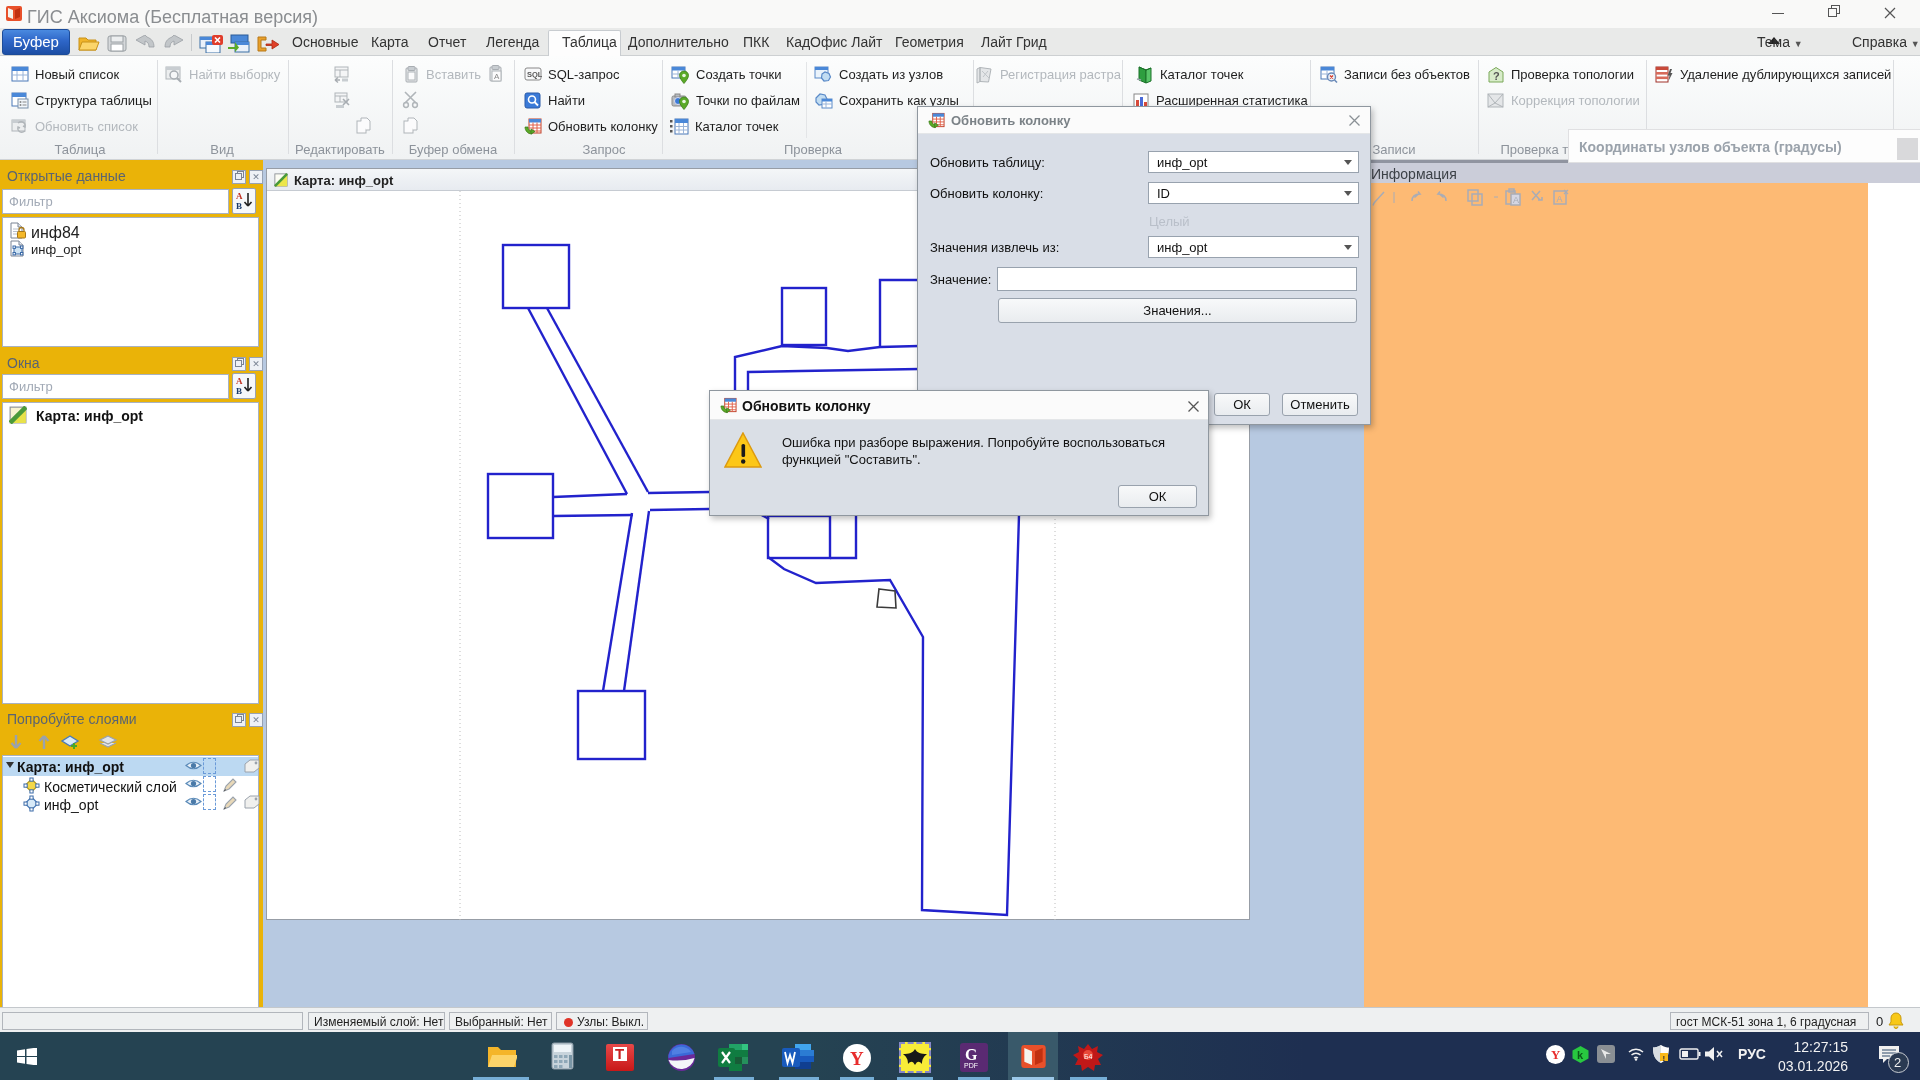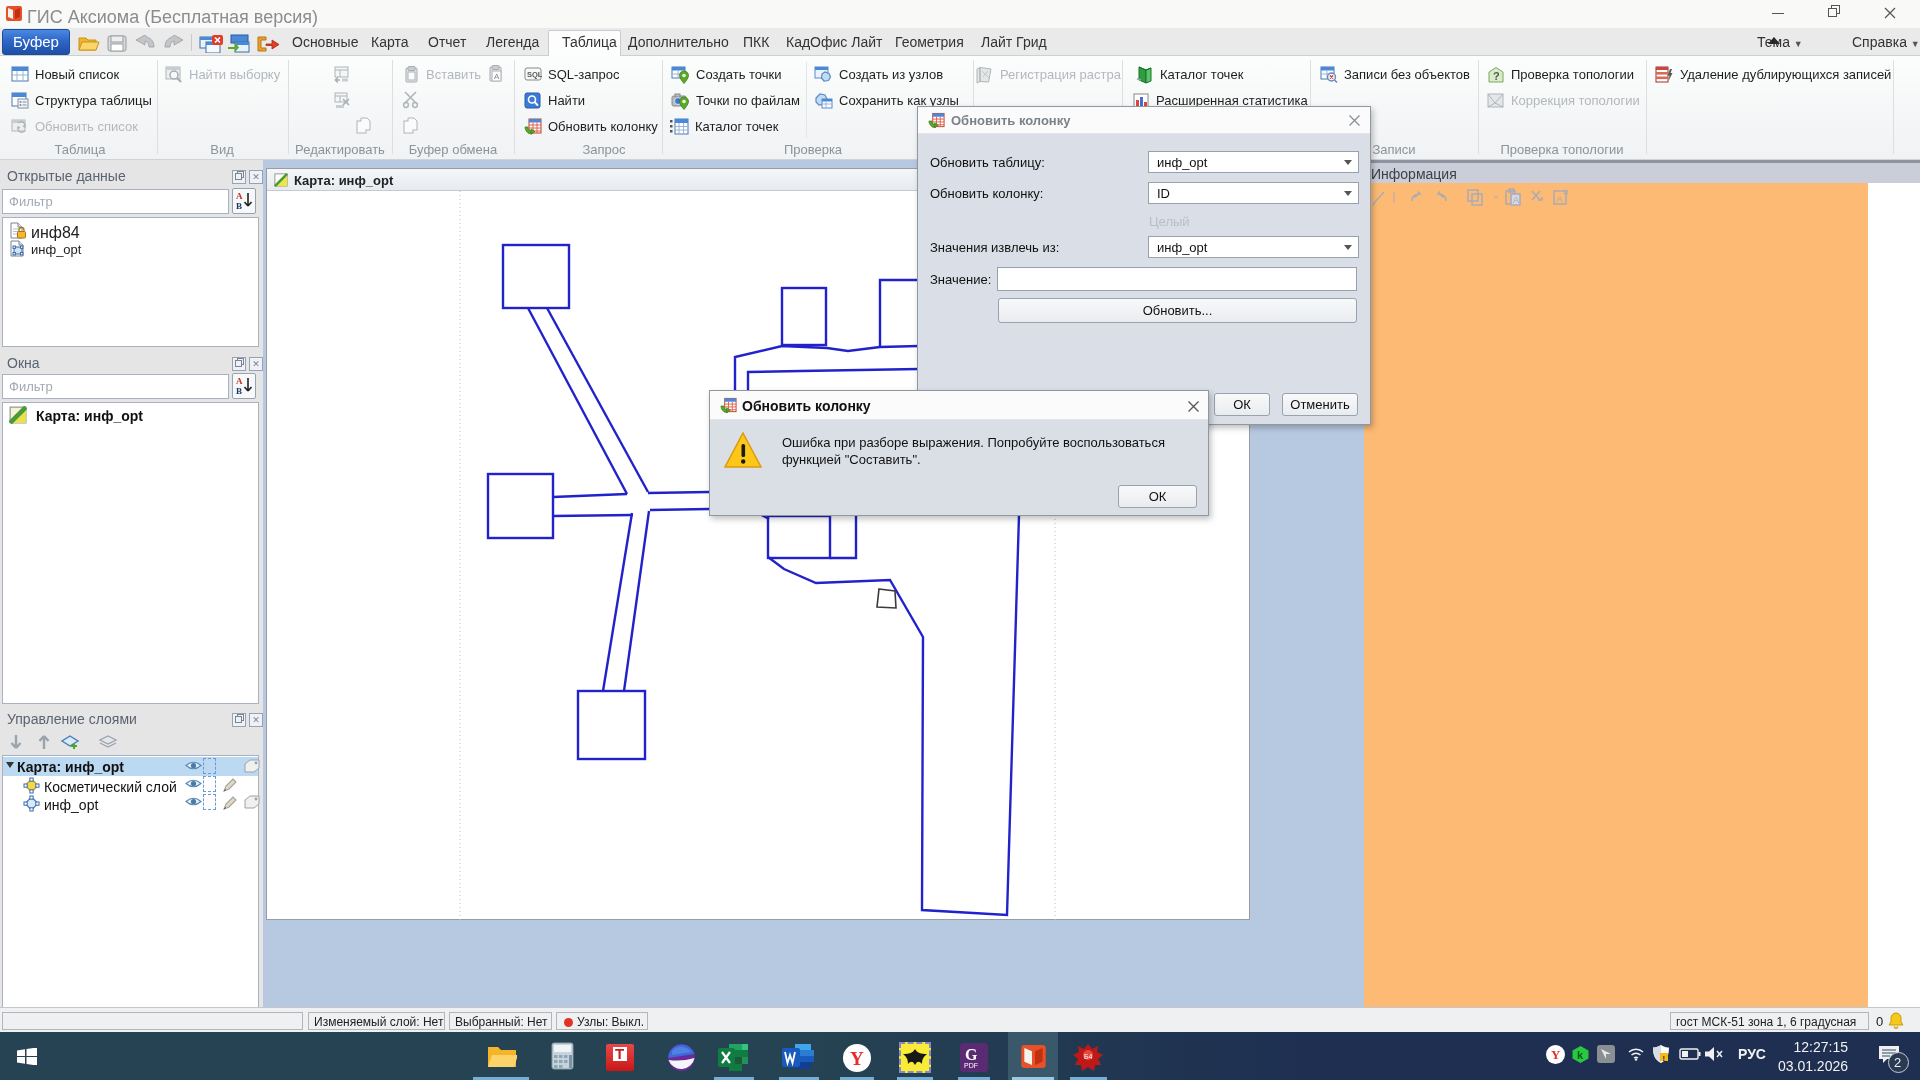--- a/index.html
+++ b/index.html
@@ -9,21 +9,21 @@
 .tb{position:absolute;left:0;top:0;width:1920px;height:28px;background:#f9f9f8}
 .menurow{position:absolute;left:0;top:28px;width:1920px;height:28px;background:#e9eae9;border-bottom:1px solid #cdd0d2}
 .ribbon{position:absolute;left:0;top:56px;width:1920px;height:104px;background:linear-gradient(#fcfdfd,#f0f2f3);border-bottom:1px solid #d0d3d6}
 .sep{position:absolute;top:4px;height:94px;width:1px;background:#dcdee1}
 .sep2{position:absolute;top:6px;height:76px;width:1px;background:#e3e5e7}
 .rb{position:absolute;height:19px;display:flex;align-items:center;font-size:13px;color:#1e1e1e;white-space:nowrap}
 .rb svg{margin-right:6px}
 .rb.dis{color:#b3b8bd}
 .grp{position:absolute;top:86px;width:200px;font-size:13px;color:#8d939b;text-align:center}
 .tab{position:absolute;top:6px;font-size:14px;color:#333;white-space:nowrap}
-.ldock{position:absolute;left:0;top:160px;width:263px;height:847px;background:#e5e5e5}
+.ldock{position:absolute;left:0;top:160px;width:263px;height:847px;background:#eab308}
 .phead{position:absolute;font-size:14px;color:#5a6472;white-space:nowrap}
 .pbtn{position:absolute;width:14px;height:14px;border:1px solid #98a2b2;background:#eef1f6;color:#7a8494;font-size:9px;line-height:12px;text-align:center}
 .filt{position:absolute;height:25px;background:#fff;border:1px solid #a8b2c2;font-size:13px;color:#a2aab6;padding:4px 0 0 6px}
 .sortb{position:absolute;width:24px;height:26px;background:#f6f8fa;border:1px solid #98a2b2;border-radius:2px}
 .plist{position:absolute;background:#fff;border:1px solid #a8b2c2}
 .mdi{position:absolute;left:261px;top:160px;width:1103px;height:847px;background:#b7c9e1}
 .rpanel{position:absolute;left:1364px;top:160px;width:504px;height:847px;background:#fdba74}
 .dlg{position:absolute;background:#d9dee7;border:1px solid #8f979f;box-shadow:2px 3px 6px rgba(0,0,0,.25)}
 .dtitle{position:absolute;left:0;top:0;right:0;height:27px;background:#fbfbfb;border-bottom:1px solid #e4e6e8}
 .combo{position:absolute;height:22px;background:#fff;border:1px solid #98a2ae;font-size:13px;color:#111;padding:3px 0 0 8px}
@@ -356,21 +356,21 @@
           <path d="M15 4 V17 M15 17 l-3.5 -4 M15 17 l3.5 -4" stroke="#222" stroke-width="1.6" fill="none"></path>
         </svg></div>
  <div class="plist" style="left:2px;top:242px;width:257px;height:302px">
   <svg class="abs" style="left:6px;top:3px" width="18" height="18" viewBox="0 0 16 16">
           <rect x="1" y="1" width="14" height="14" fill="#f7f3d0" stroke="#8a8f94"></rect>
           <path d="M1 15 L15 1 L15 15 Z" fill="#e8e24a"></path>
           <path d="M1 15 L15 1" stroke="#4a9a3a" stroke-width="4"></path>
         </svg>
   <div class="abs" style="left:33px;top:5px;font-size:14px;color:#111;font-weight:bold">Карта: инф_opt</div>
  </div>
- <div class="phead" style="left:7px;top:551px">Управление слоями</div>
+ <div class="phead" style="left:7px;top:551px">Попробуйте слоями</div>
  <div class="pbtn" style="left:232px;top:553px"><svg width="9" height="9" viewBox="0 0 9 9">
           <rect x="2.5" y="0.5" width="6" height="6" fill="none" stroke="#7a8494"></rect>
           <rect x="0.5" y="2.5" width="6" height="6" fill="#eef1f6" stroke="#7a8494"></rect>
         </svg></div>
  <div class="pbtn" style="left:249px;top:553px">✕</div>
  <svg class="abs" style="left:8px;top:572px" width="120" height="20" viewBox="0 0 120 20">
         <path d="M8 3 V16 M8 16 l-4.5 -5 M8 16 l4.5 -5" stroke="#9aa2ac" stroke-width="2.4" fill="none"></path>
         <path d="M36 17 V4 M36 4 l-4.5 5 M36 4 l4.5 5" stroke="#9aa2ac" stroke-width="2.4" fill="none"></path>
         <path d="M62 4 L70 9 L62 14 L54 9 Z" fill="#d8eaf8" stroke="#4a7ab8" stroke-width="1.4"></path>
         <path d="M66 11 v6 M63 14 h6" stroke="#4aa828" stroke-width="2"></path>
@@ -446,20 +446,24 @@
           <rect x="137" y="1" width="5" height="3"></rect>
           <rect x="139" y="6" width="9" height="11" fill="#d5d6e3"></rect>
    <path d="M160 3 l8 9 M168 3 l-8 9 M166 12 h4 v-3"></path>
    <rect x="182" y="3" width="12" height="13"></rect>
           <path d="M192 2 l4 4 M196 2 l-4 4" stroke-width="1.2"></path>
   </g>
   <text x="141" y="15" font-size="9" fill="#a8acb6" font-family="Liberation Sans">A</text>
   <text x="184.5" y="13.5" font-size="9" fill="#a8acb6" font-family="Liberation Sans">A</text>
  </svg>
 </div>
+<div class="abs" style="left:1568px;top:129px;width:352px;height:34px;background:#fdfdfd;border:1px solid #e0e0e2;border-right:none">
+ <div class="abs" style="left:10px;top:9px;font-size:14px;font-weight:bold;color:#9aa2ab">Координаты узлов объекта (градусы)</div>
+ <div class="abs" style="left:328px;top:8px;width:21px;height:22px;background:#d9d9db"></div>
+</div>
 <div class="dlg" style="left:917px;top:106px;width:454px;height:319px">
  <div class="dtitle"></div>
  <svg class="abs" style="left:10px;top:5px" width="17" height="17" viewBox="0 0 18 17">
         <rect x="5" y="1" width="12" height="14" fill="#fff" stroke="#c04028"></rect>
         <rect x="5" y="1" width="12" height="3.5" fill="#4a88d8"></rect>
         <path d="M5 7 h12 M5 10 h12 M5 13 h12 M9 4.5 v10.5 M13 4.5 v10.5" stroke="#e06048" fill="none"></path>
         <path d="M1 9 c0 4 3 7 7 7 l0 -3 c-2.5 0 -4 -1.5 -4 -4 z" fill="#5aaa28" stroke="#3a7a18" stroke-width="0.7"></path>
         <path d="M7 11 l4 2.5 l-4 2.5 z" fill="#5aaa28" stroke="#3a7a18" stroke-width="0.7"></path>
       </svg>
  <div class="abs" style="left:33px;top:6px;font-size:13px;font-weight:bold;color:#7b8287">Обновить колонку</div>
@@ -471,21 +475,21 @@
       <div class="carr" style="left:426px;top:53px"></div>
  <div class="dlab" style="left:12px;top:79px">Обновить колонку:</div>
  <div class="combo" style="left:230px;top:75px;width:211px">ID</div>
       <div class="carr" style="left:426px;top:84px"></div>
  <div class="dlab" style="left:231px;top:107px;color:#b9bfc9">Целый</div>
  <div class="dlab" style="left:12px;top:133px">Значения извлечь из:</div>
  <div class="combo" style="left:230px;top:129px;width:211px">инф_opt</div>
       <div class="carr" style="left:426px;top:138px"></div>
  <div class="dlab" style="left:12px;top:165px">Значение:</div>
  <div class="abs" style="left:79px;top:160px;width:360px;height:24px;background:#fff;border:1px solid #98a2ae"></div>
- <div class="dbtn" style="left:80px;top:191px;width:359px;height:25px;padding-top:4px">Обновить...</div>
+ <div class="dbtn" style="left:80px;top:191px;width:359px;height:25px;padding-top:4px">Значения...</div>
  <div class="dbtn" style="left:296px;top:286px;width:56px;height:23px;padding-top:3px">ОК</div>
  <div class="dbtn" style="left:364px;top:286px;width:76px;height:23px;padding-top:3px">Отменить</div>
 </div>
 <div class="dlg" style="left:709px;top:390px;width:500px;height:126px;background:#dadfe6">
  <div class="dtitle" style="height:29px"></div>
  <svg class="abs" style="left:10px;top:6px" width="17" height="17" viewBox="0 0 18 17">
         <rect x="5" y="1" width="12" height="14" fill="#fff" stroke="#c04028"></rect>
         <rect x="5" y="1" width="12" height="3.5" fill="#4a88d8"></rect>
         <path d="M5 7 h12 M5 10 h12 M5 13 h12 M9 4.5 v10.5 M13 4.5 v10.5" stroke="#e06048" fill="none"></path>
         <path d="M1 9 c0 4 3 7 7 7 l0 -3 c-2.5 0 -4 -1.5 -4 -4 z" fill="#5aaa28" stroke="#3a7a18" stroke-width="0.7"></path>

